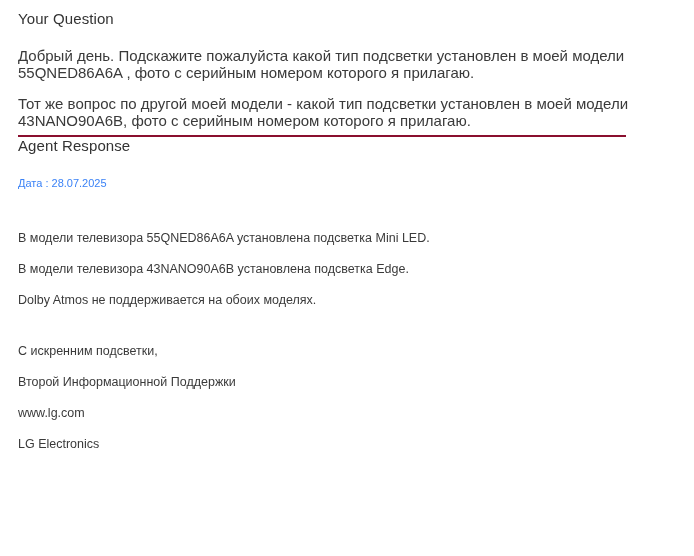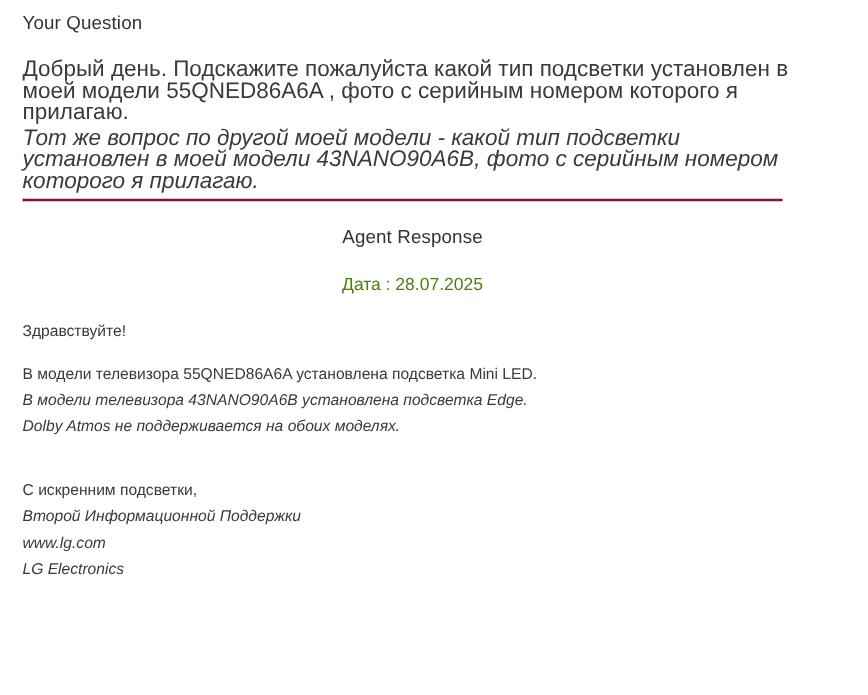--- a/index.html
+++ b/index.html
@@ -39,44 +39,40 @@
     margin-top: 22px;
     font-size: 12.5px;
     line-height: 17px;
     color: #3a3a3a;
   }
   .meta-line {
     white-space: pre;
   }
   .body-block {
     margin-top: 20px;
-    font-size: 18px;
+    font-size: 15px;
     line-height: 17px;
     color: #3a3a3a;
   }
   .para {
     margin: 0;
   }
   .para + .para {
-    margin-top: 4px;
-    font-style: italic;
+    margin-top: 14px;
   }
   .gap {
     height: 17px;
   }
   .agent-title-wrap {
-    margin-top: 20px;
-    text-align: center;
   }
   .agent-meta {
     margin-top: 21px;
-    font-size: 14px;
+    font-size: 11px;
     line-height: 17px;
-    color: #4d7c0f;
-    text-align: center;
+    color: #3b82f6;
   }
   .agent-body {
     margin-top: 21px;
     font-size: 12.5px;
     line-height: 17px;
     color: #3a3a3a;
   }
   .wrap-line {
     max-width: 615px;
   }
@@ -96,21 +92,20 @@
 
   <hr class="rule">
 
   <div class="agent-title-wrap">
     <h1 class="section-title">Agent Response</h1>
   </div>
 
   <div class="agent-meta">Дата : 28.07.2025</div>
 
   <div class="agent-body">
-    <p class="para wrap-line">Здравствуйте!</p>
     <div class="gap"></div>
     <p class="para wrap-line">В модели телевизора 55QNED86A6A установлена подсветка Mini LED.</p>
     <p class="para wrap-line">В модели телевизора 43NANO90A6B установлена подсветка Edge.</p>
     <p class="para wrap-line">Dolby Atmos не поддерживается на обоих моделях.</p>
     <div class="gap"></div>
     <div class="gap"></div>
     <p class="para wrap-line">С искренним подсветки,</p>
     <p class="para wrap-line">Второй Информационной Поддержки</p>
     <p class="para wrap-line">www.lg.com</p>
     <p class="para wrap-line">LG Electronics</p>

